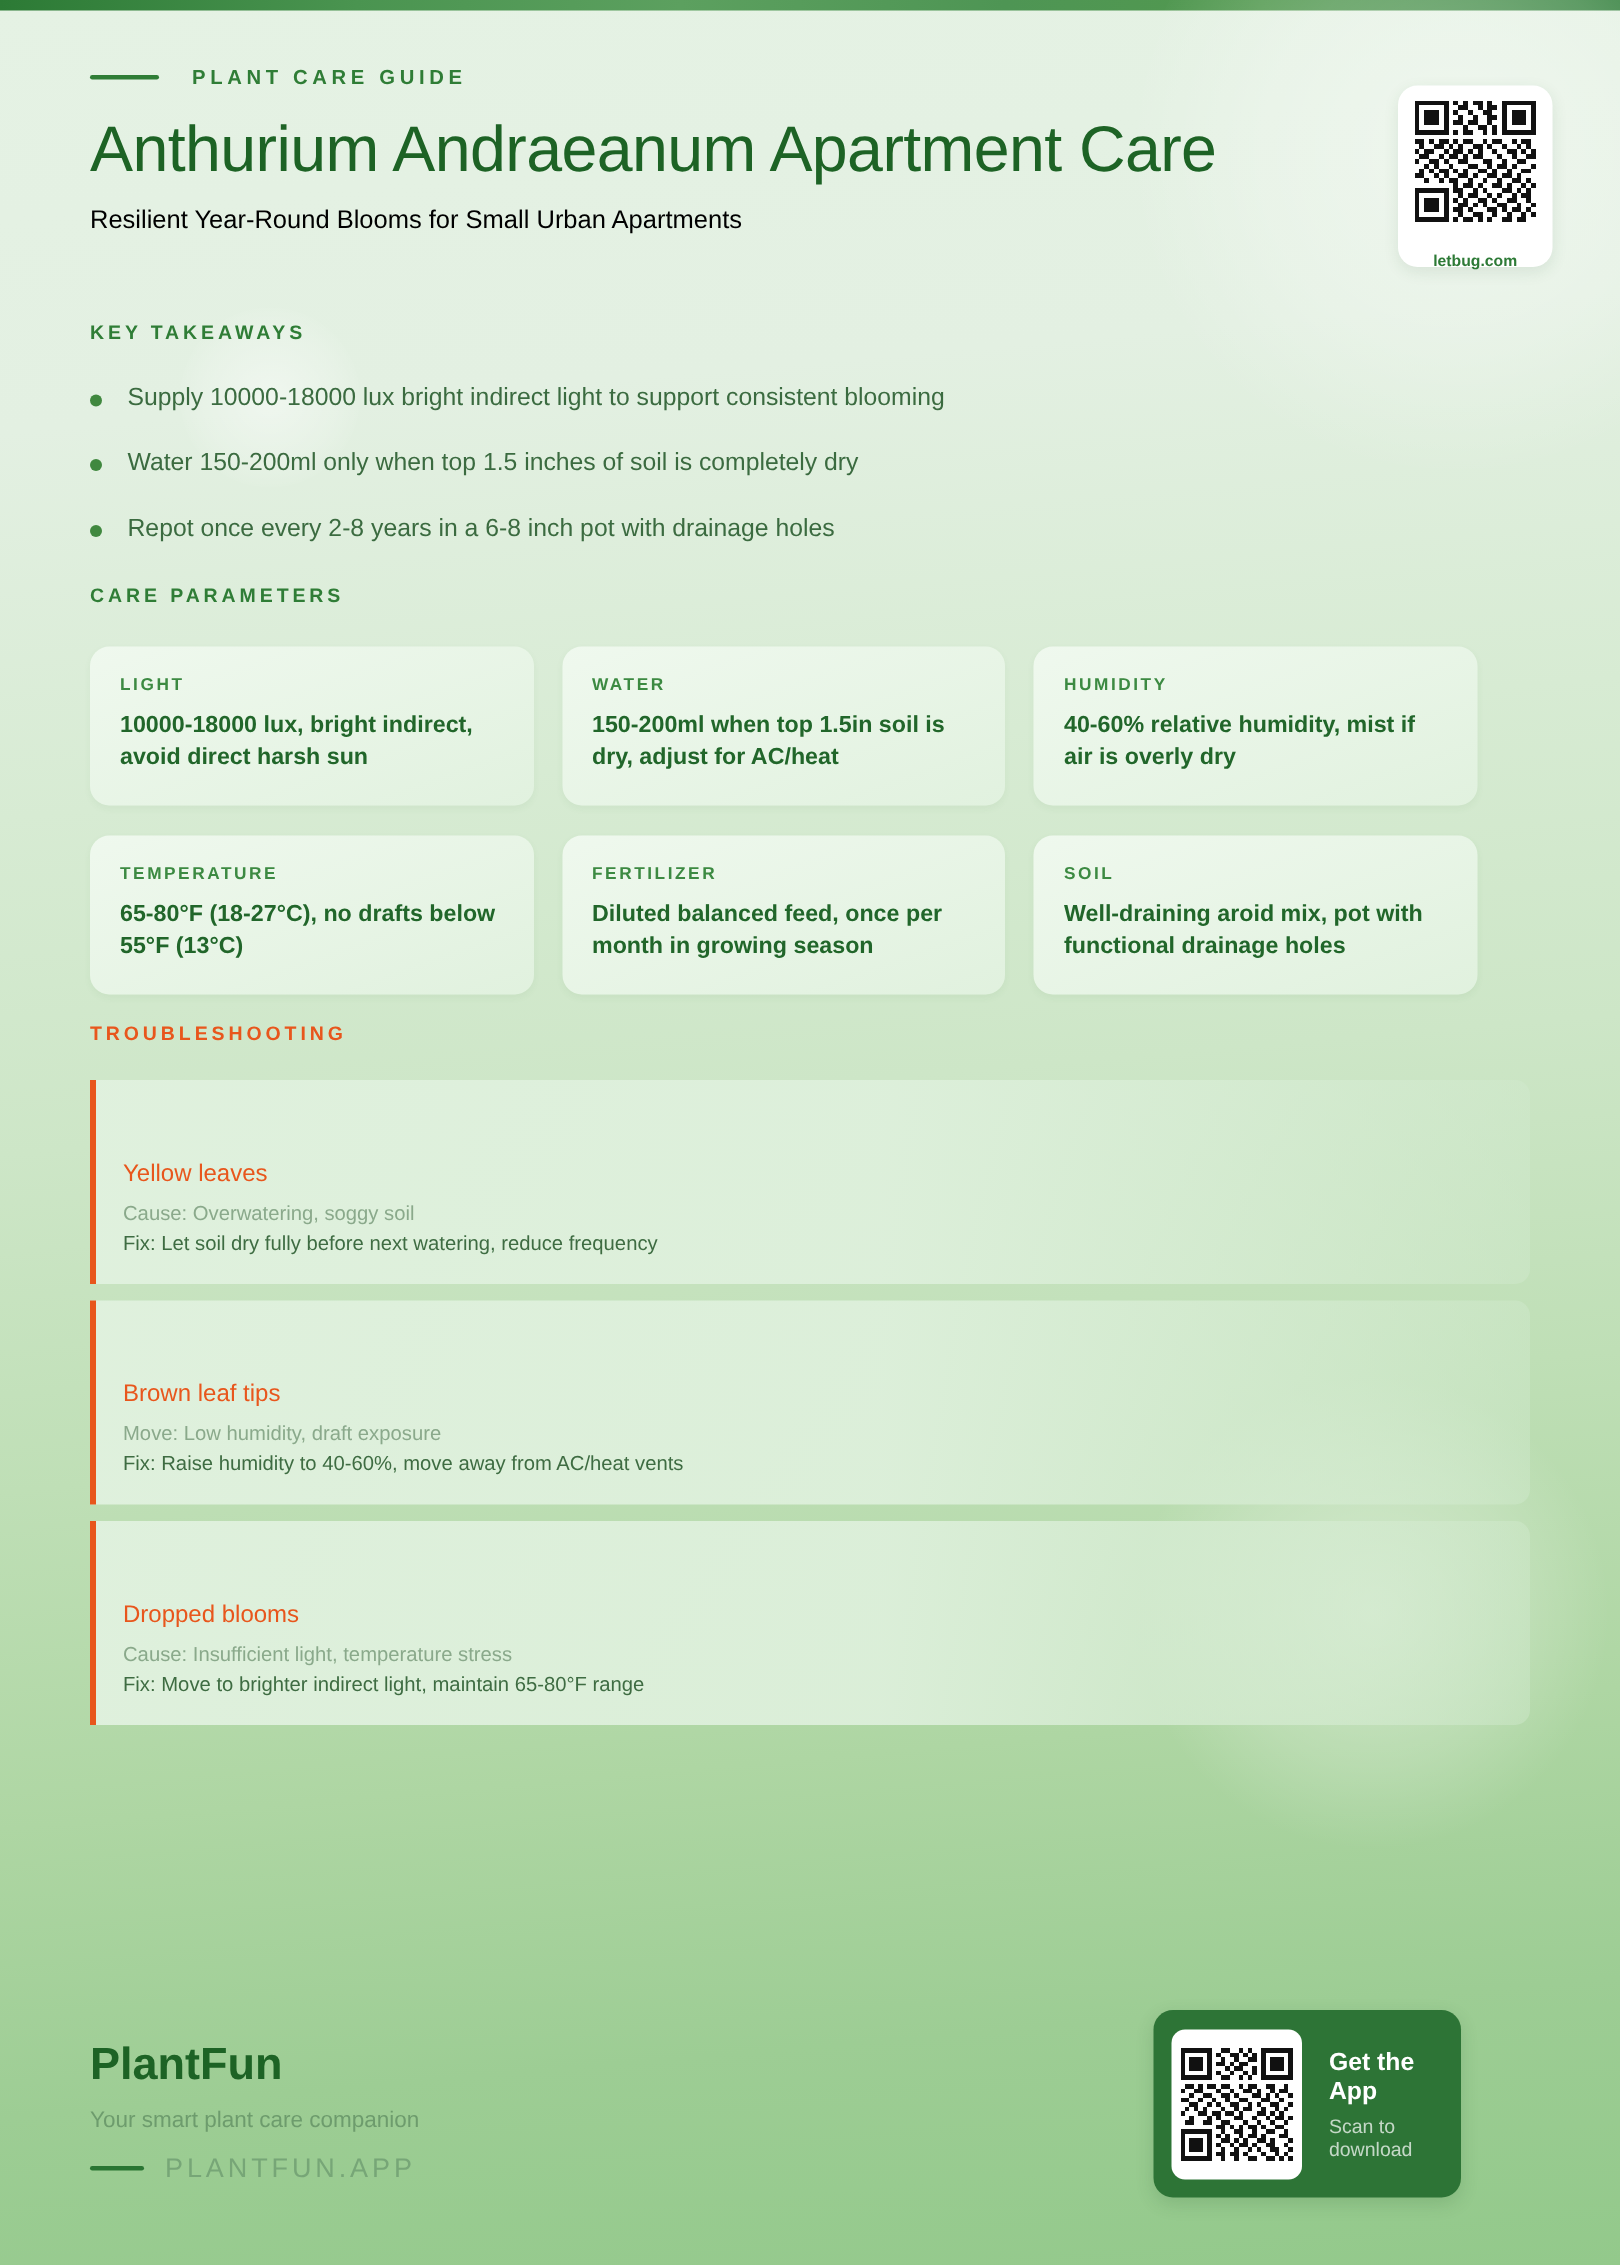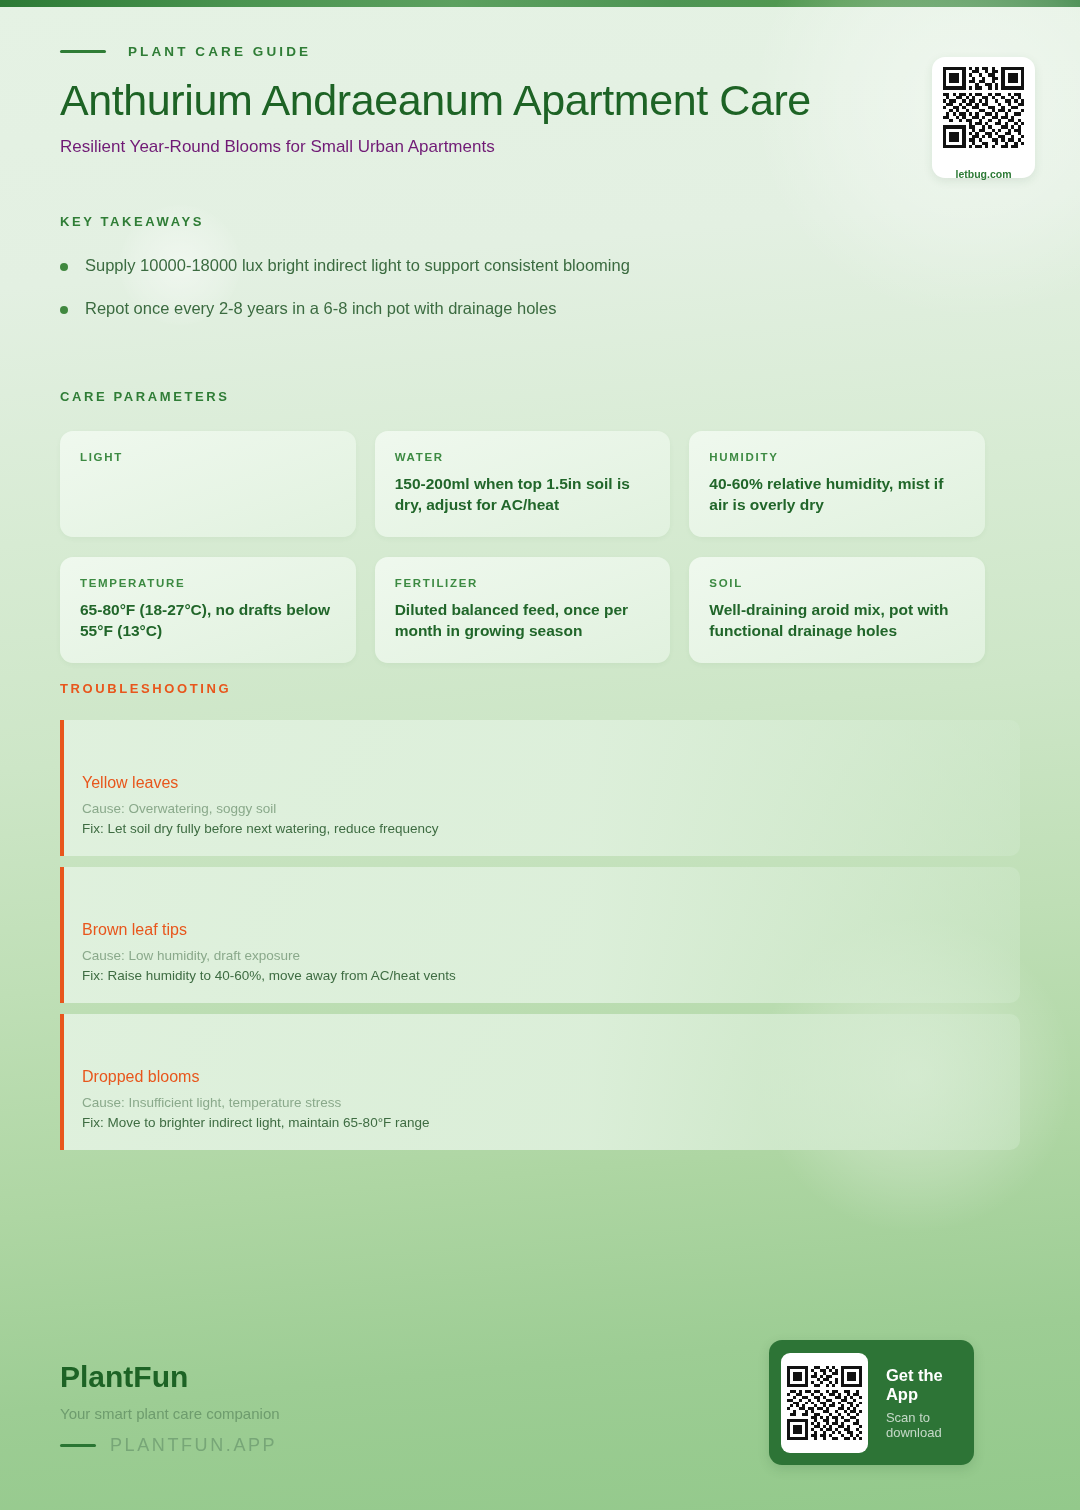--- a/index.html
+++ b/index.html
@@ -82,21 +82,21 @@
     color: #2f7d36; text-transform: uppercase;
   }
 
   .title {
     margin-top: 17px;
     font-size: 43px; font-weight: 400; letter-spacing: -0.4px;
     color: #1d6325; line-height: 1.12;
   }
   .subtitle {
     margin-top: 13px;
-    font-size: 17px; font-weight: 400; color: #701a75;
+    font-size: 17px; font-weight: 400; color: #000000;
   }
 
   .qr-card {
     position: absolute; top: 57px; right: 45px;
     width: 103px; height: 121px;
     background: #ffffff; border-radius: 13px;
     box-shadow: 0 3px 10px rgba(40,90,45,0.10);
     display: flex; flex-direction: column;
     align-items: center; justify-content: flex-start;
     padding-top: 10px;
@@ -427,30 +427,35 @@
 
   <div class="takeaways">
     <div class="sect-head">KEY TAKEAWAYS</div>
     <div class="takeaway-list">
       <div class="takeaway">
         <span class="bullet"></span>
         <span class="takeaway-text">Supply 10000-18000 lux bright indirect light to support consistent blooming</span>
       </div>
       <div class="takeaway">
         <span class="bullet"></span>
+        <span class="takeaway-text">Water 150-200ml only when top 1.5 inches of soil is completely dry</span>
+      </div>
+      <div class="takeaway">
+        <span class="bullet"></span>
         <span class="takeaway-text">Repot once every 2-8 years in a 6-8 inch pot with drainage holes</span>
       </div>
     </div>
   </div>
 
   <div class="care">
     <div class="sect-head">CARE PARAMETERS</div>
     <div class="care-grid">
       <div class="care-card">
         <div class="care-label">LIGHT</div>
+        <div class="care-value">10000-18000 lux, bright indirect, avoid direct harsh sun</div>
       </div>
       <div class="care-card">
         <div class="care-label">WATER</div>
         <div class="care-value">150-200ml when top 1.5in soil is dry, adjust for AC/heat</div>
       </div>
       <div class="care-card">
         <div class="care-label">HUMIDITY</div>
         <div class="care-value">40-60% relative humidity, mist if air is overly dry</div>
       </div>
       <div class="care-card">
@@ -473,21 +478,21 @@
     <div class="trouble-list">
       <div class="trouble-card">
         <span class="trouble-bar"></span>
         <div class="trouble-title">Yellow leaves</div>
         <div class="trouble-cause">Cause: Overwatering, soggy soil</div>
         <div class="trouble-fix">Fix: Let soil dry fully before next watering, reduce frequency</div>
       </div>
       <div class="trouble-card">
         <span class="trouble-bar"></span>
         <div class="trouble-title">Brown leaf tips</div>
-        <div class="trouble-cause">Cause: Low humidity, draft exposure</div>
+        <div class="trouble-cause">Move: Low humidity, draft exposure</div>
         <div class="trouble-fix">Fix: Raise humidity to 40-60%, move away from AC/heat vents</div>
       </div>
       <div class="trouble-card">
         <span class="trouble-bar"></span>
         <div class="trouble-title">Dropped blooms</div>
         <div class="trouble-cause">Cause: Insufficient light, temperature stress</div>
         <div class="trouble-fix">Fix: Move to brighter indirect light, maintain 65-80°F range</div>
       </div>
     </div>
   </div>

